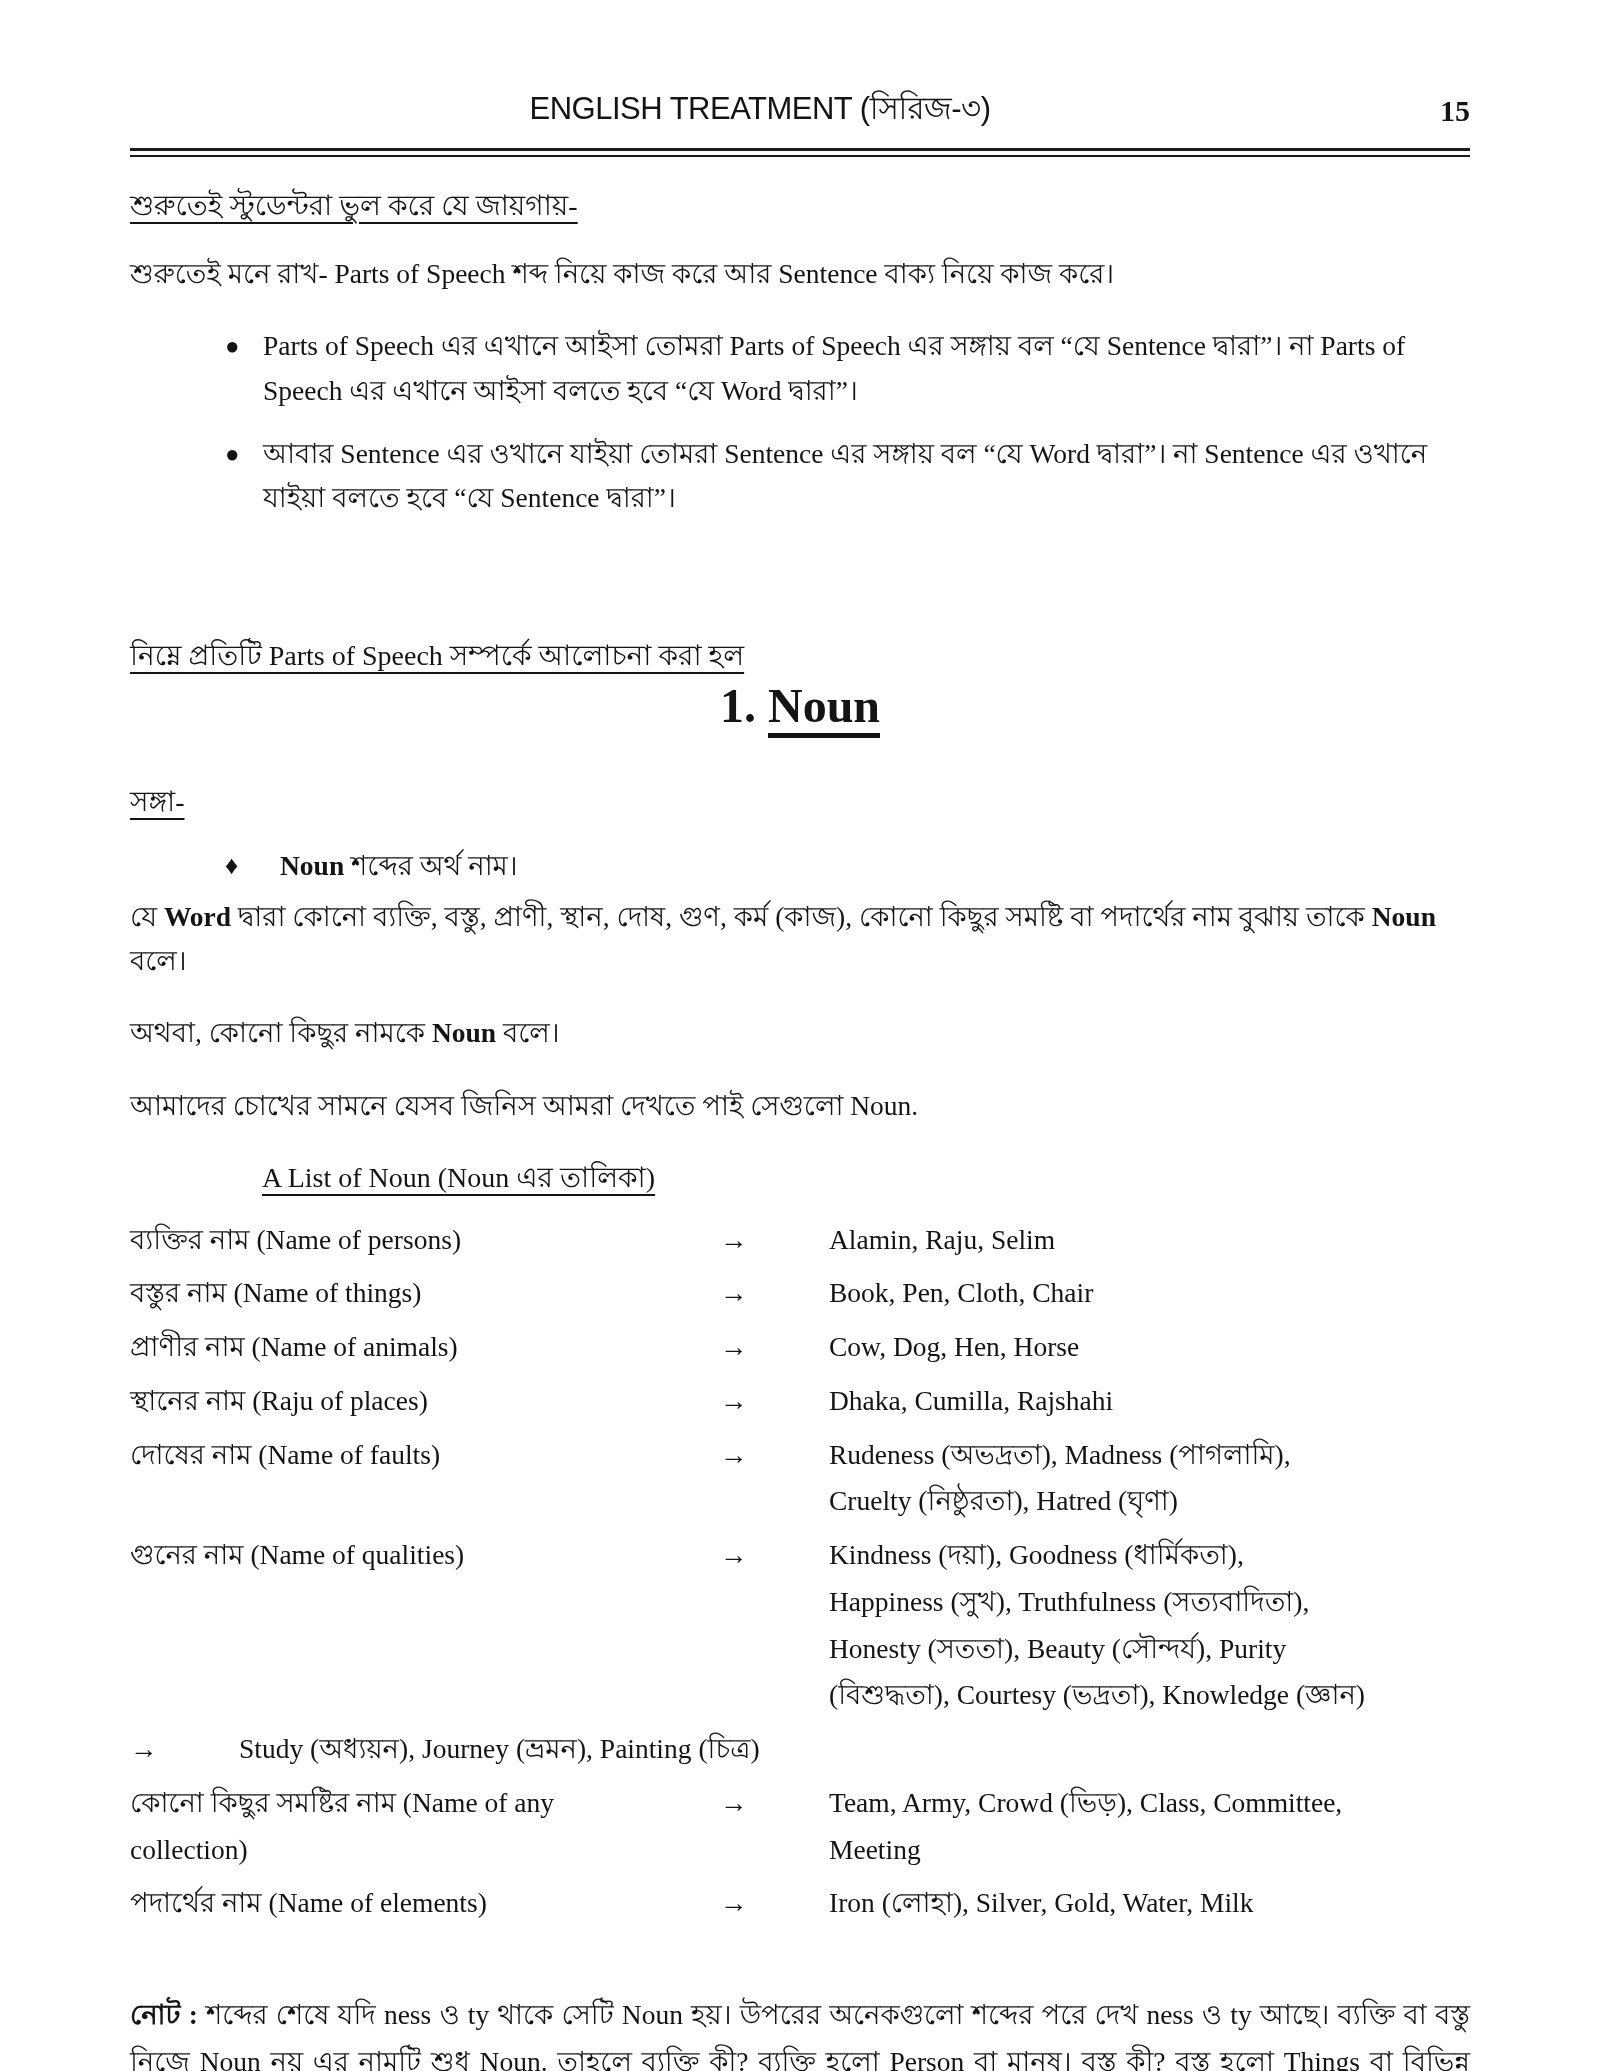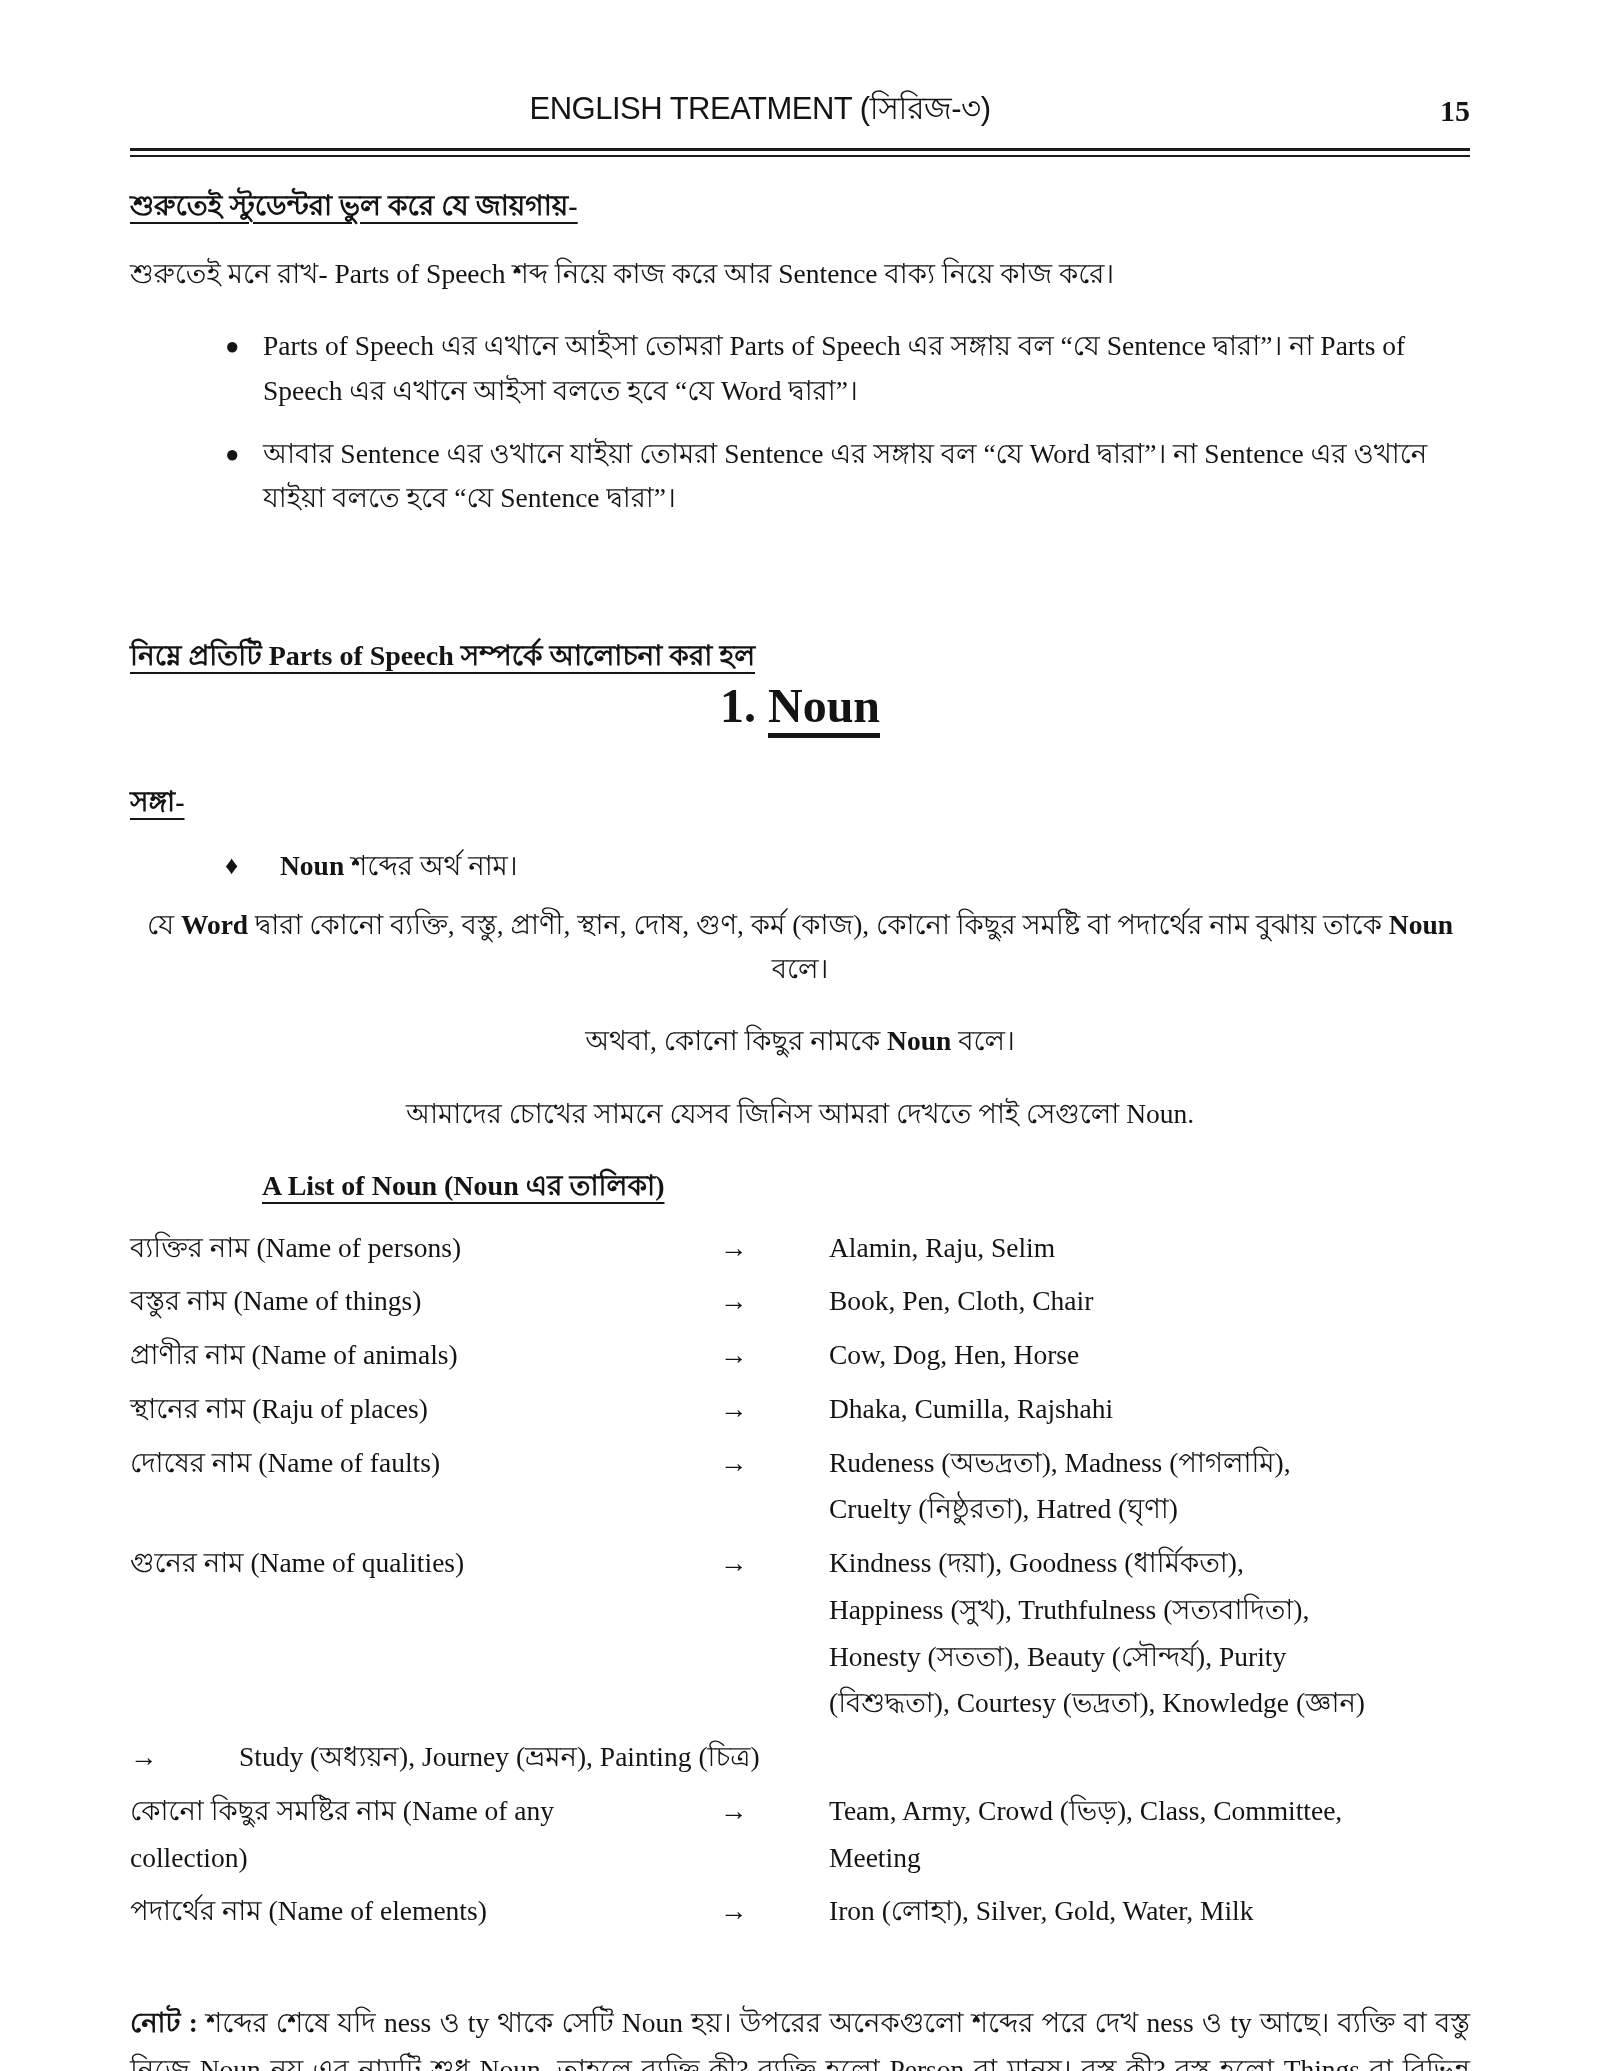--- a/index.html
+++ b/index.html
@@ -26,37 +26,37 @@
     position:absolute; right:0; top:10px;
     font-size:30px; font-weight:700;
   }
   .rule {
     margin-top:12px; height:4px;
     border-top:3px solid #1c1c1c;
     border-bottom:2px solid #1c1c1c;
   }
   
   .body-text { font-size:27.5px; line-height:1.62; }
-  .u-bold { font-weight:700; text-decoration:underline; text-decoration-thickness:2px; text-underline-offset:7px; }
+  .u-bold { font-weight:400; text-decoration:underline; text-decoration-thickness:2px; text-underline-offset:7px; }
   .intro-heading { margin-top:26px; font-size:28px; }
   .lead { margin-top:24px; }
   
   .bullets { margin-top:20px; }
   .bullet-item { display:flex; align-items:flex-start; margin-bottom:18px; }
   .bullet-marker { width:38px; margin-left:95px; font-size:24px; line-height:1.86; flex:0 0 auto; }
   .bullet-text { flex:1; }
   
   .section-heading { margin-top:112px; font-size:28px; }
   .big-title { text-align:center; font-size:48px; font-weight:700; }
   .big-title .num { margin-right:12px; }
   .big-title .ttl { border-bottom:5px solid #141414; padding-bottom:1px; }
   .def-heading { margin-top:46px; font-size:28px; }
   .def-bullet { display:flex; align-items:flex-start; margin-top:20px; }
   .diamond { width:55px; margin-left:95px; font-size:26px; line-height:1.7; flex:0 0 auto; }
-  .def-para { margin-top:14px;text-align:center; }
+  .def-para { margin-top:6px; }
   
   .list-heading { margin-top:24px; margin-left:132px; font-size:28px; }
   .nlist { margin-top:14px; }
   .nlist-row { display:flex; align-items:flex-start; margin-top:7px; font-size:27.5px; line-height:1.7;gap:35px; }
   .nlist-label { width:555px; white-space:pre-line; flex:0 0 auto; }
   .nlist-arrow { width:62px; flex:0 0 auto; }
   .nlist-values { flex:1; white-space:pre-line;margin-left:12px; }
   
   .note { margin-top:64px; text-align:justify; line-height:1.72; }
 </style>

